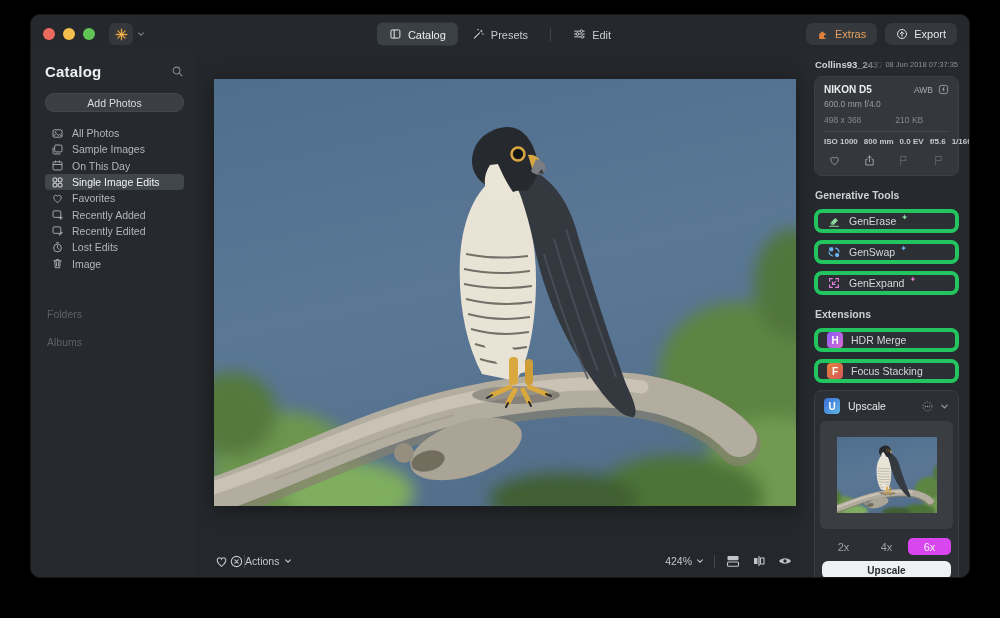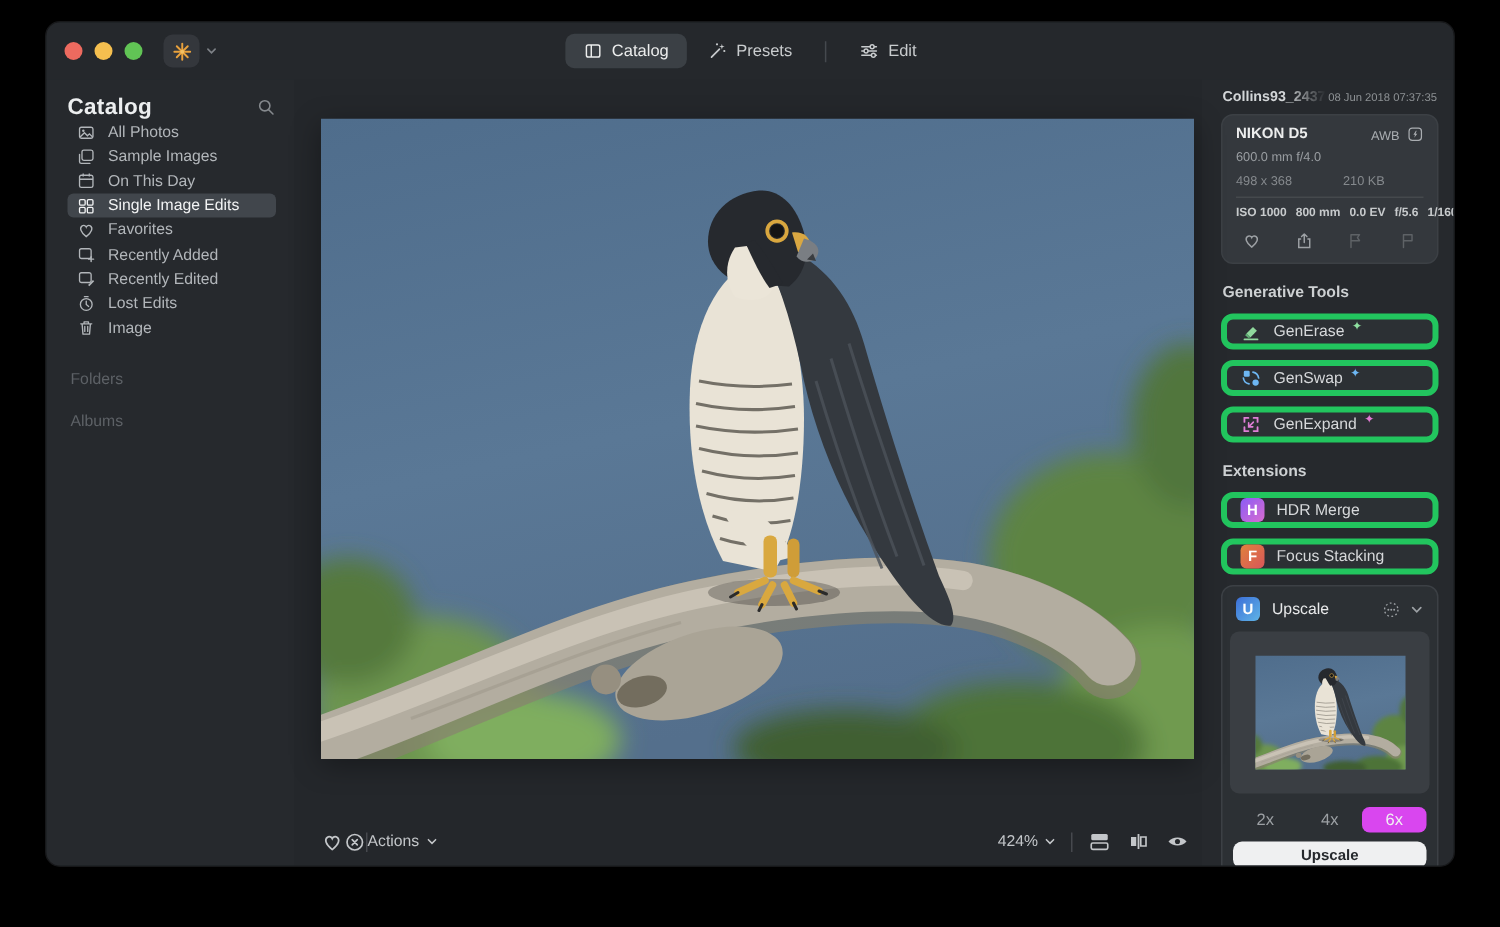--- a/index.html
+++ b/index.html
@@ -41,21 +41,21 @@
   .sb-title-row { display:flex; align-items:center; justify-content:space-between; margin-top:2px; }
   .sb-title { font-size:15px; font-weight:bold; color:#eceeef; letter-spacing:.2px; }
   .add-photos { margin:13px 0 13px; height:19px; border-radius:9px; background:#3b3f44;
                 display:flex; align-items:center; justify-content:center;
                 font-size:10.5px; color:#d9dbdd; border:1px solid #44484d; }
   .nav { display:flex; flex-direction:column; }
   .nav-item { display:flex; align-items:center; gap:8px; height:16.3px; padding:0 6px;
               font-size:10.5px; color:#b2b6ba; border-radius:4px; white-space:nowrap; }
   .nav-item.selected { background:#41464c; color:#f2f3f4; }
   .nav-item svg { flex:0 0 auto; }
-  .sb-section { font-size:10.5px; color:#5d6166; margin-top:20px; padding-left:2px; }
+  .sb-section { font-size:10.5px; color:#5d6166; margin-top:36px; padding-left:2px; }
   .sb-section + .sb-section { margin-top:16px; }
 
   
   .canvas { flex:1; position:relative; background:#24272b; }
   .photo { position:absolute; left:18px; top:26px; width:582px; height:427px;
            box-shadow:0 4px 18px rgba(0,0,0,.35); }
   .photo svg { display:block; width:100%; height:100%; }
 
   .canvas-bar { position:absolute; left:18px; right:8px; bottom:7px; height:18px;
                 display:flex; align-items:center; color:#c3c6c9; }
@@ -253,31 +253,49 @@
               <path d="M2 11.5 H14"></path>
           </g>
           <circle cx="10.5" cy="4.5" r="1.6" fill="#25282c" stroke="currentColor" stroke-width="1.2"></circle>
           <circle cx="5.5" cy="8" r="1.6" fill="#25282c" stroke="currentColor" stroke-width="1.2"></circle>
           <circle cx="11.5" cy="11.5" r="1.6" fill="#25282c" stroke="currentColor" stroke-width="1.2"></circle>
         </svg>
         <span>Edit</span>
       </div>
     </div>
 
+    <div class="titlebar-right">
+      <div class="pill-btn extras">
+        <svg class="icon" width="12" height="12" viewBox="0 0 16 16">
+          <path d="M3 7 H5.4 A1.8 1.8 0 1 1 8.8 7 H11.5 V9.6 A1.8 1.8 0 1 0 11.5 13 V14.5 H3 Z" fill="#e0823c"></path>
+        </svg>
+        <span>Extras</span>
+      </div>
+      <div class="pill-btn">
+        <svg class="icon" width="12" height="12" viewBox="0 0 16 16">
+          <circle cx="8" cy="8" r="6" fill="none" stroke="#e3e4e6" stroke-width="1.3"></circle>
+          <path d="M8 11 V5.4 M5.8 7.4 L8 5.2 L10.2 7.4" fill="none" stroke="#e3e4e6" stroke-width="1.3" stroke-linecap="round" stroke-linejoin="round"></path>
+        </svg>
+        <span>Export</span>
+      </div>
+    </div>
   </div>
 
   <div class="content">
 
     <div class="sidebar">
       <div class="sb-title-row">
         <span class="sb-title">Catalog</span>
         <svg class="icon" width="13" height="13" viewBox="0 0 16 16">
           <circle cx="6.8" cy="6.8" r="4.2" fill="none" stroke="#85898d" stroke-width="1.3"></circle>
           <path d="M10 10 L13.5 13.5" stroke="#85898d" stroke-width="1.3" stroke-linecap="round"></path>
         </svg>
+      </div>
+      <div class="add-photos">
+        <span>Add Photos</span>
       </div>
 
       <div class="nav">
         <div class="nav-item">
           <svg class="icon" width="13" height="13" viewBox="0 0 16 16">
             <rect x="2.5" y="3.5" width="11" height="9" rx="1.5" fill="none" stroke="currentColor" stroke-width="1.1"></rect>
             <circle cx="5.6" cy="6.4" r="1" fill="currentColor"></circle>
             <path d="M3 11.5 L6.5 8 L9 10.5 L10.6 8.9 L13.2 11.5" fill="none" stroke="currentColor" stroke-width="1.1"></path>
           </svg>
           <span>All Photos</span>

